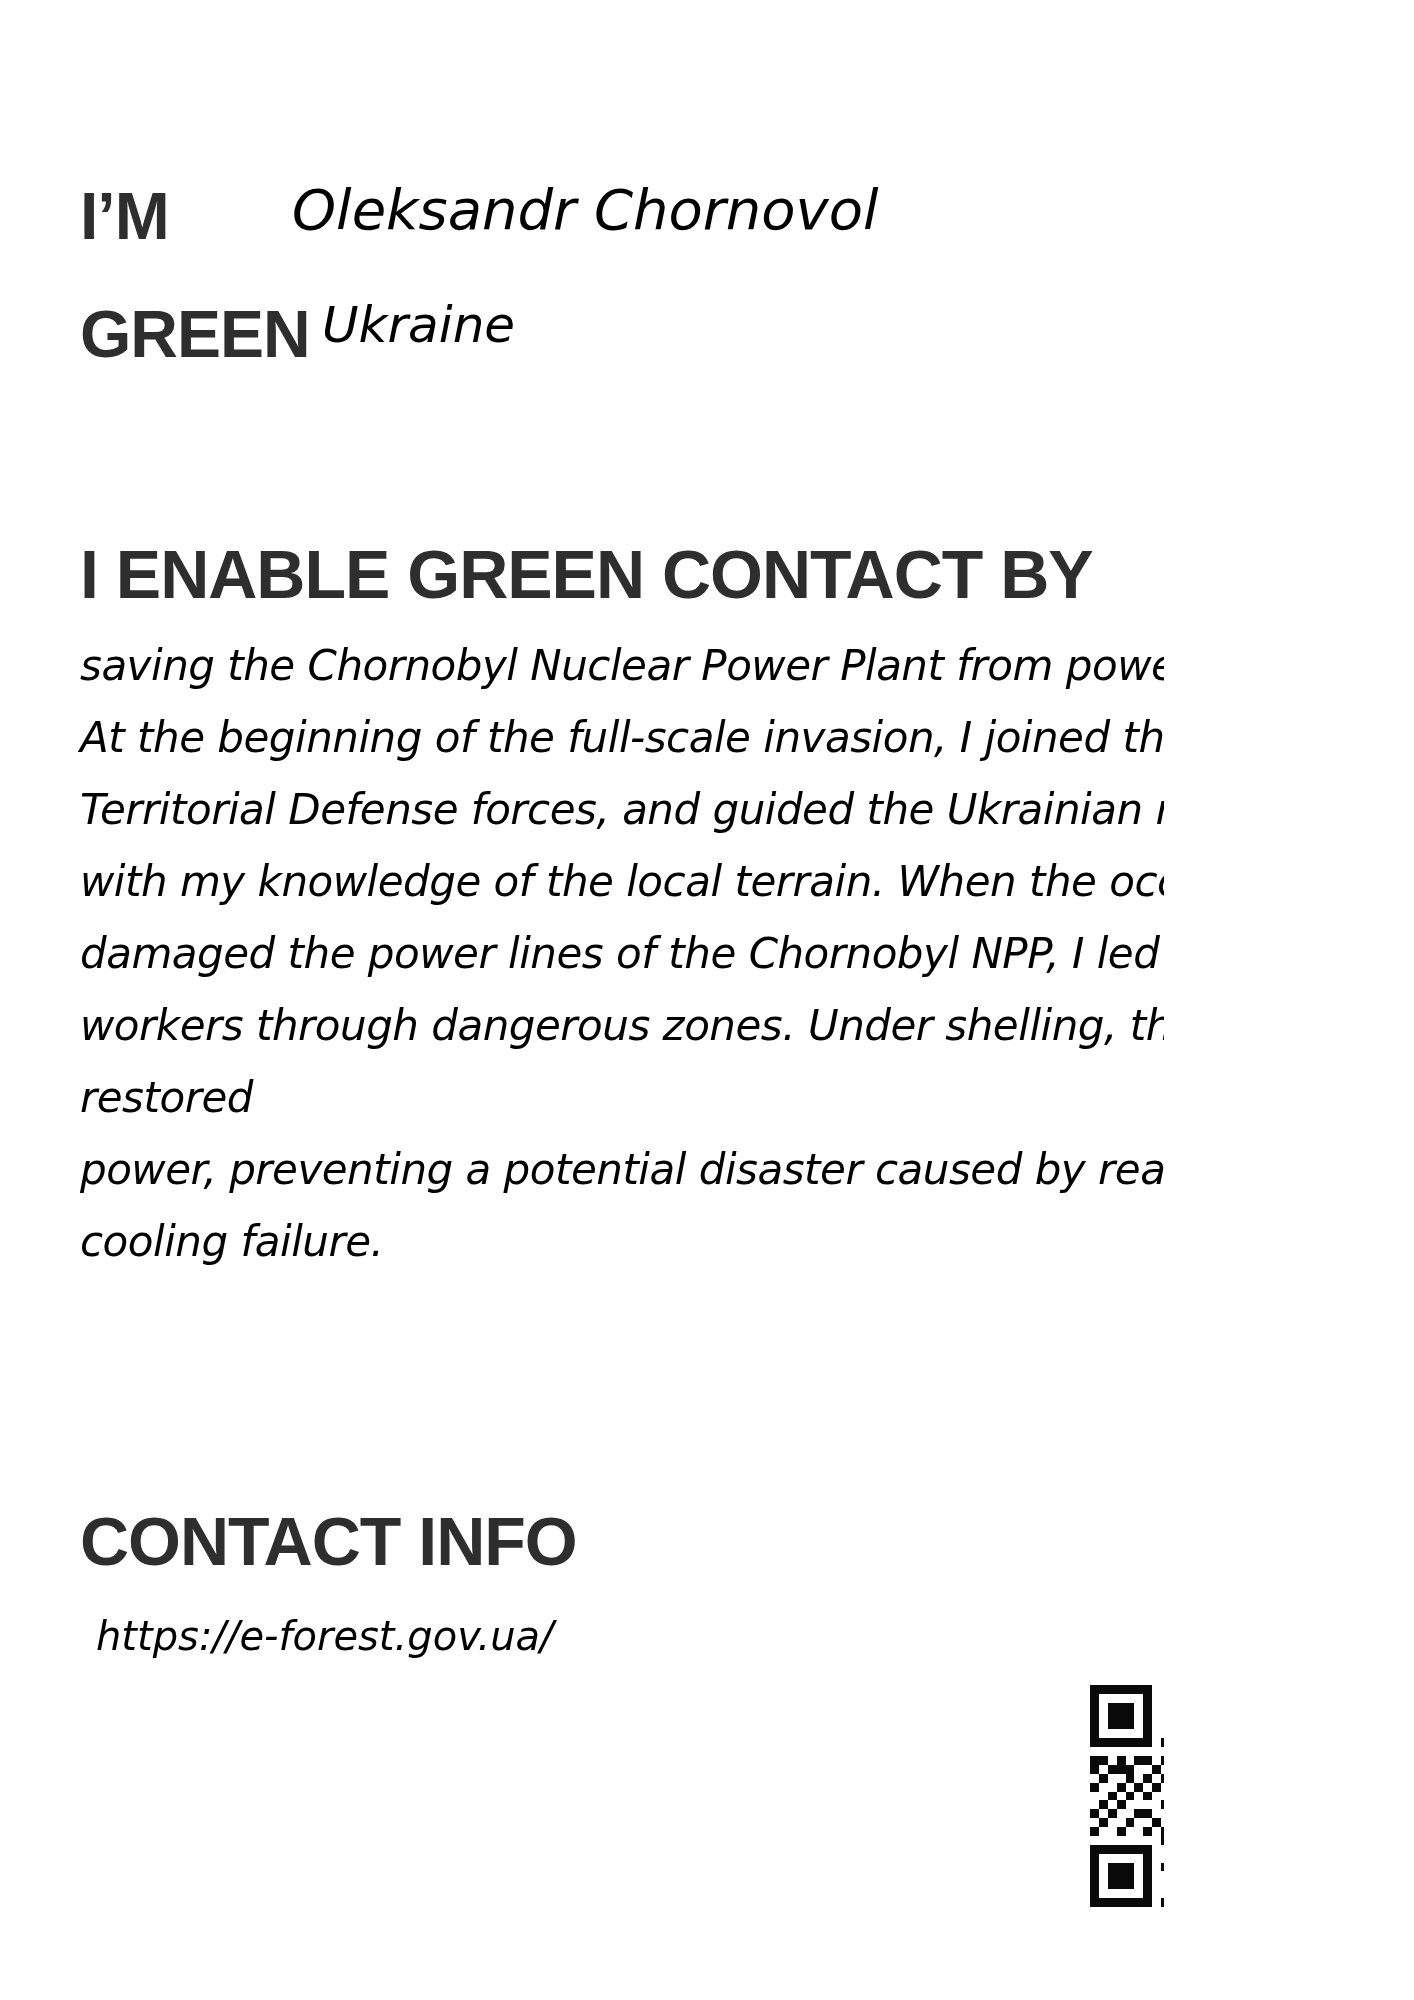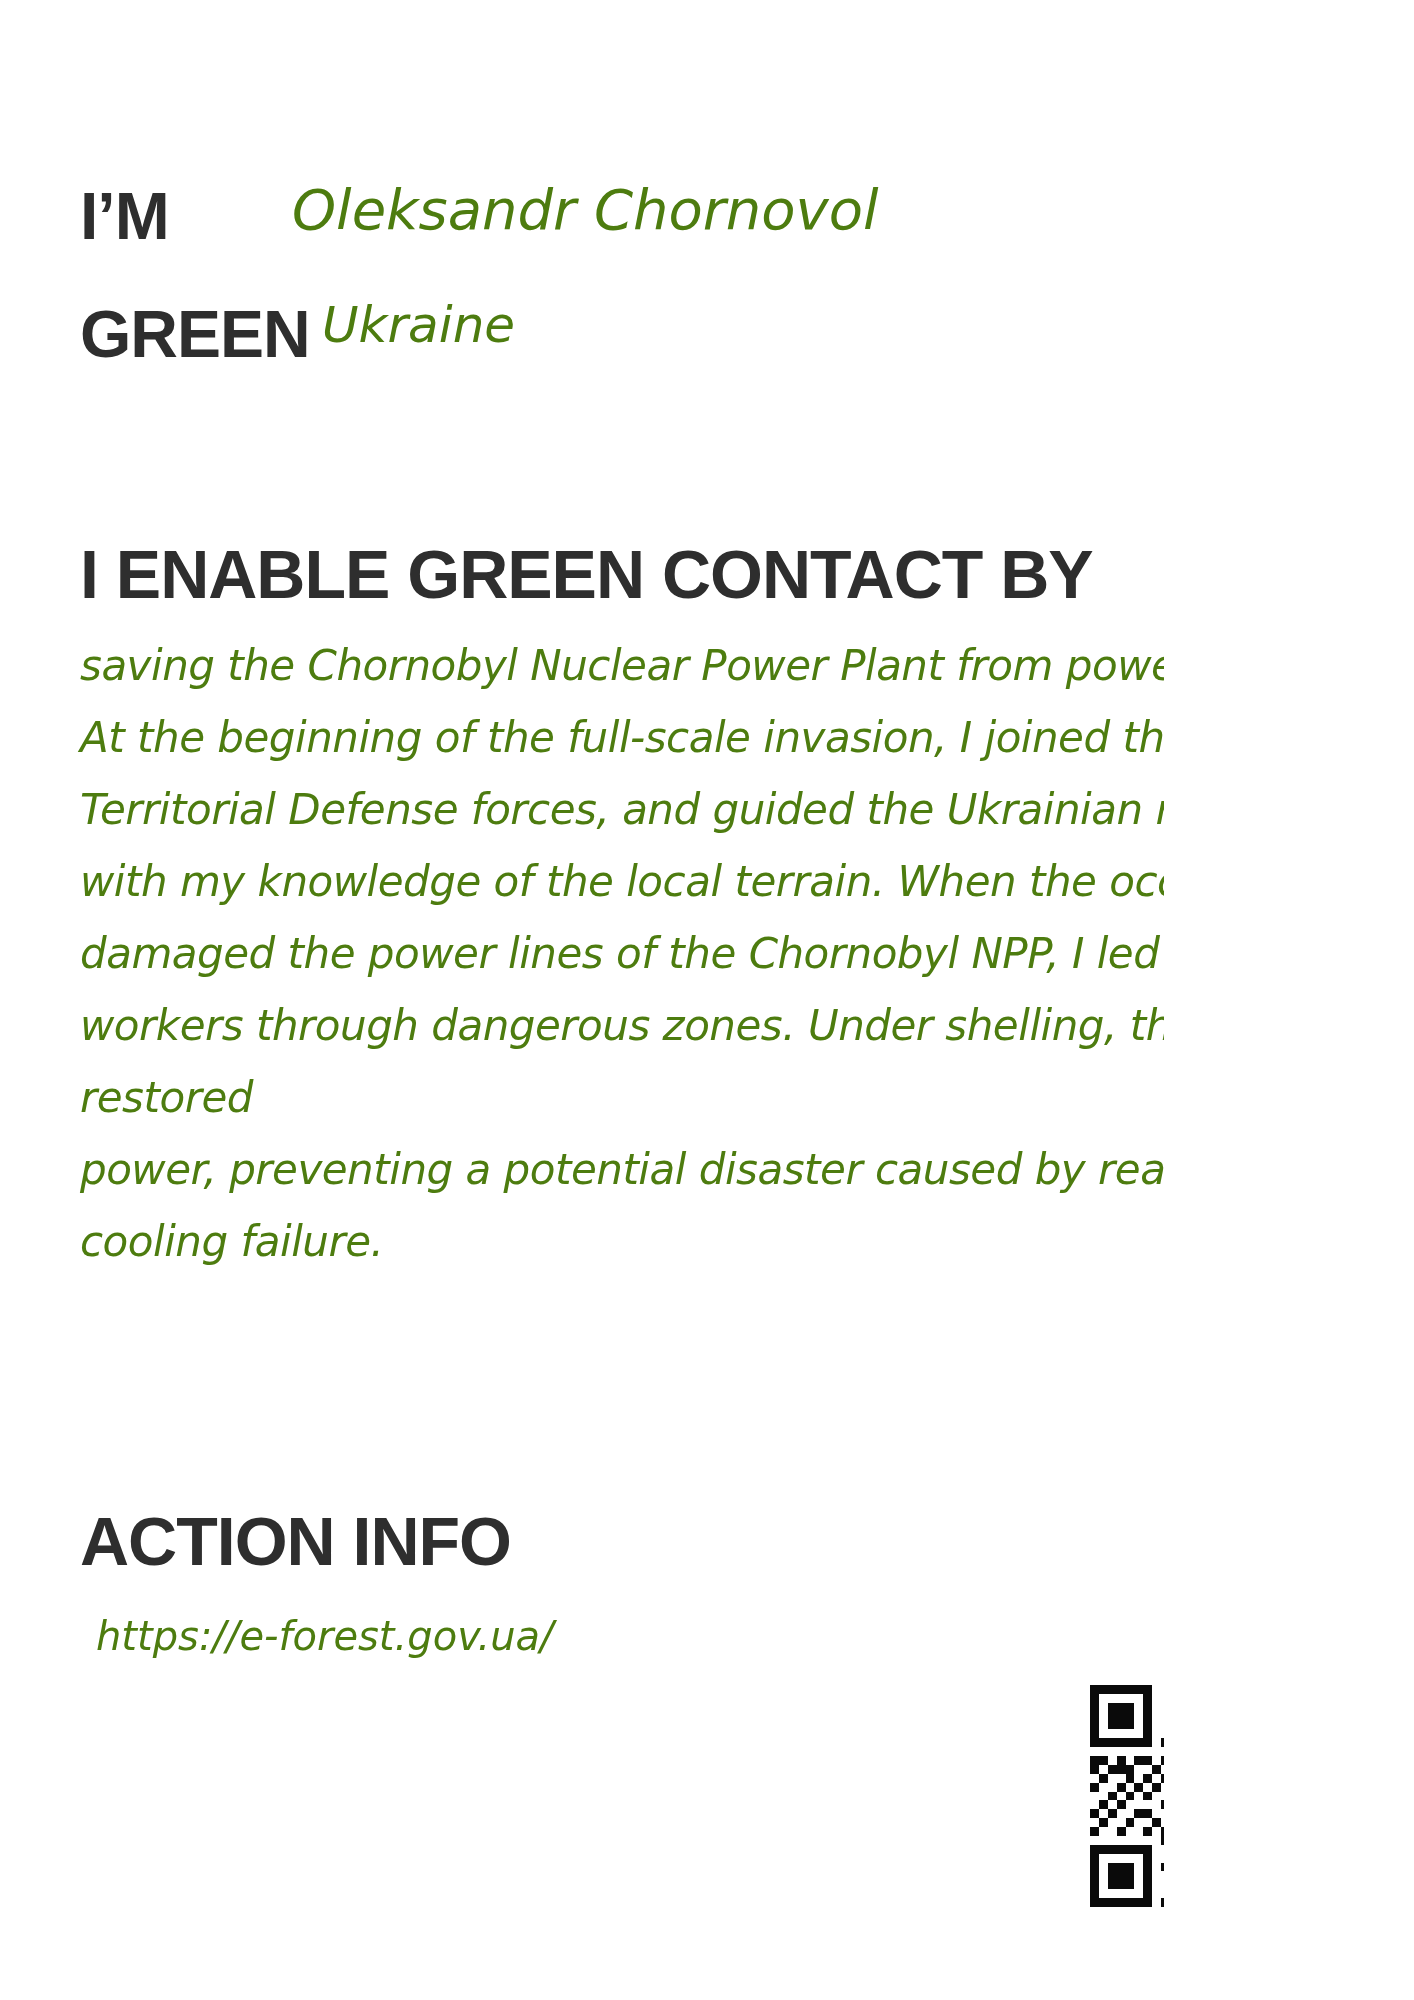--- a/index.html
+++ b/index.html
@@ -15,21 +15,21 @@
   .bold-label {
     font-weight: 700;
     color: #2e2e2e;
     letter-spacing: -1px;
     line-height: 1;
     white-space: nowrap;
   }
   .hand {
     font-family: "DejaVu Sans", sans-serif;
     font-style: italic;
-    color: #4d7c0f;
+    color: #000000;
     line-height: 1.2;
     white-space: nowrap;
   }
   .label-lg   { font-size: 66px; }
   .heading-lg { font-size: 68px; }
   .name-text    { font-size: 56px; left: 292px; top: 176px; }
   .country-text { font-size: 50px; left: 322px; top: 295px; }
   .subtitle-text { font-size: 42px; letter-spacing: -0.5px; left: 80px; top: 415px; }
   .para-text {
     font-size: 42px;
@@ -68,21 +68,21 @@
 
   <div class="abs hand para-text">saving the Chornobyl Nuclear Power Plant from power loss.
 At the beginning of the full-scale invasion, I joined the
 Territorial Defense forces, and guided the Ukrainian military
 with my knowledge of the local terrain. When the occupiers
 damaged the power lines of the Chornobyl NPP, I led repair
 workers through dangerous zones. Under shelling, they restored
 power, preventing a potential disaster caused by reactor
 cooling failure.</div>
 
-  <div class="abs bold-label heading-lg" style="left:80px; top:1507px;">ACTION INFO</div>
+  <div class="abs bold-label heading-lg" style="left:80px; top:1507px;">CONTACT INFO</div>
 
   <div class="abs hand url-text">https://e-forest.gov.ua/</div>
 
   <div class="abs qr">
       <div class="m"></div>
       <div class="m"></div>
       <div class="m"></div>
       <div class="m"></div>
       <div class="m"></div>
       <div class="m"></div>

